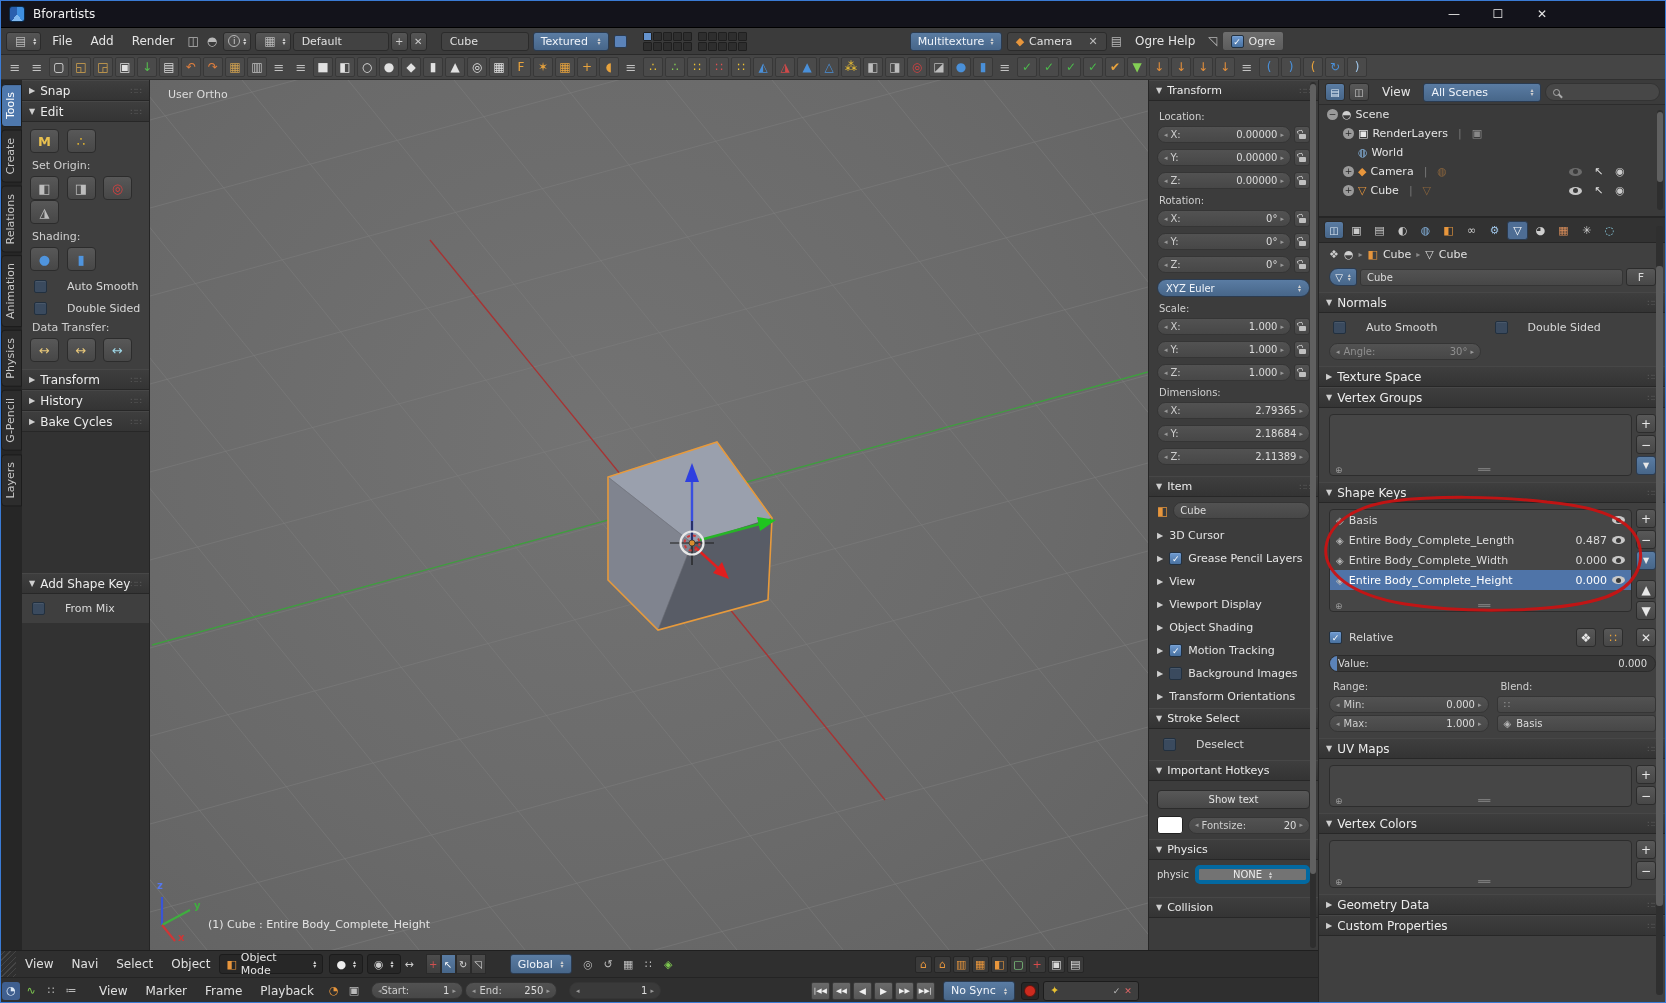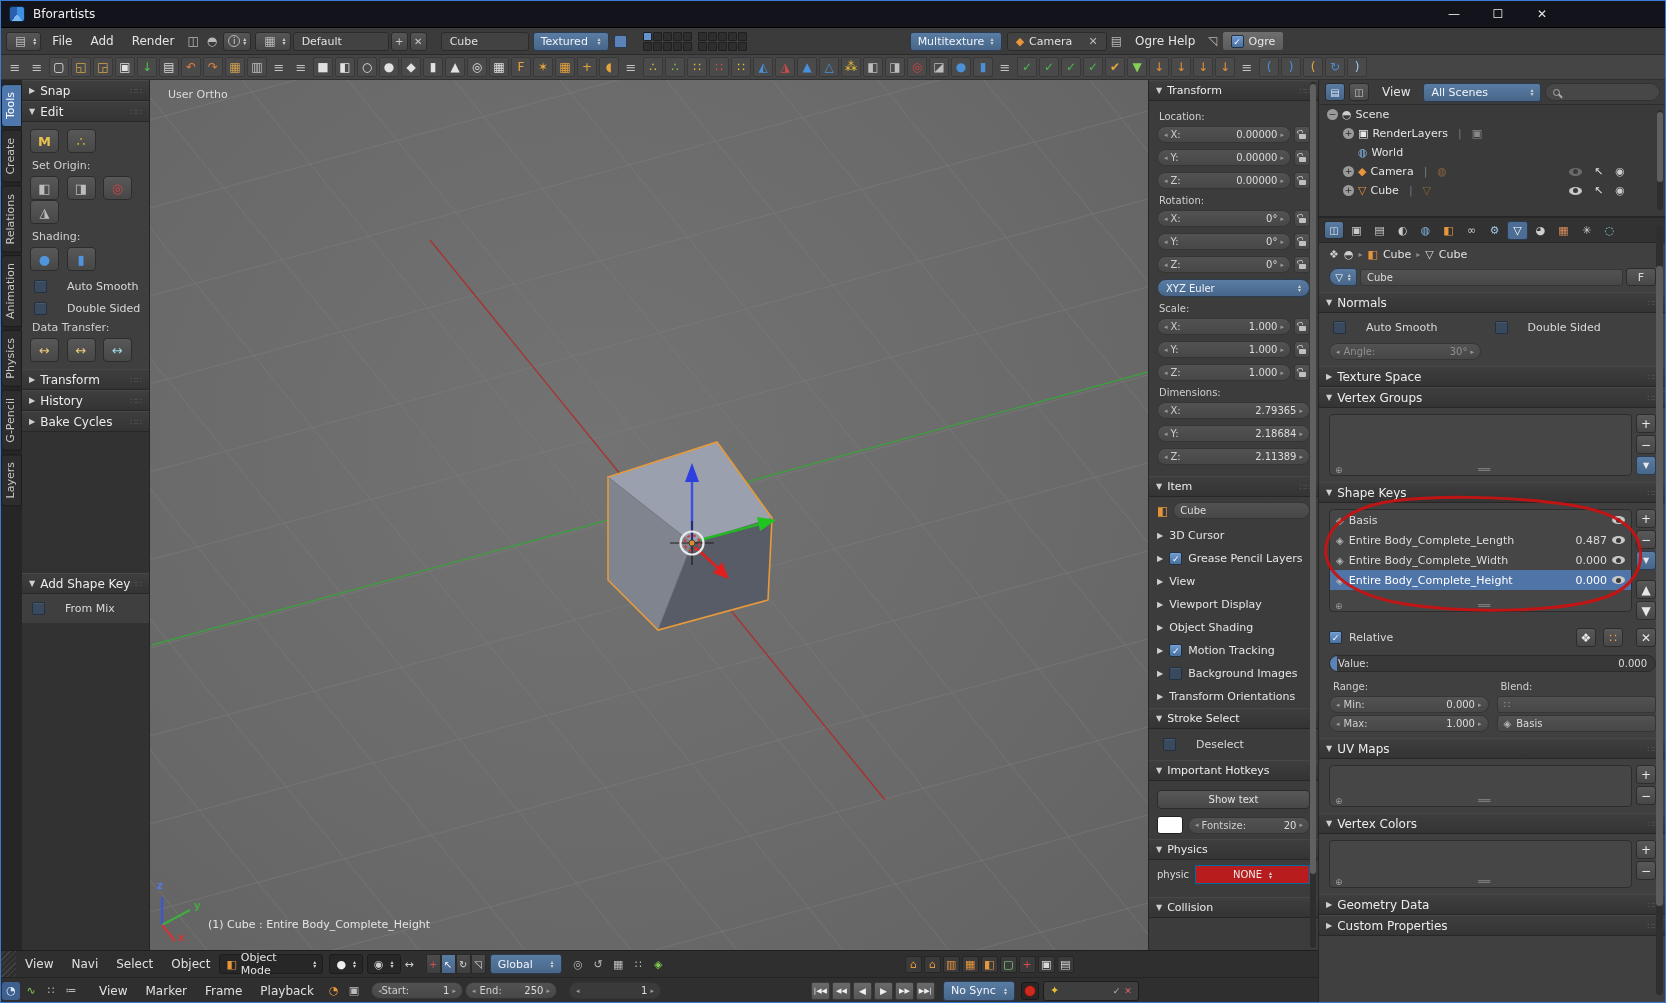--- a/index.html
+++ b/index.html
@@ -69,21 +69,21 @@
   .sfield .val{margin:0 3px}
   .lockb{width:16px;height:17px;flex:none;background:linear-gradient(#525252,#474747);border:1px solid #353535;border-radius:3px;display:flex;align-items:center;justify-content:center}
   .lockg{width:7px;height:5px;background:#c0c0c0;border-radius:1px;position:relative;margin-top:4px}
   .lockg::before{content:"";position:absolute;top:-4px;left:-2px;width:4px;height:3px;border:1px solid #c0c0c0;border-bottom:none;border-radius:2px 2px 0 0;transform:rotate(-18deg)}
   .bluefield{height:18px;border-radius:9px;background:linear-gradient(#5a7ca3,#476689);border:1px solid #2b3b50;
     display:flex;align-items:center;padding:0 8px;color:#f0f4fa;font-size:10px;margin:2px 0 6px 0}
   .crow{display:flex;align-items:center;gap:6px;height:23px;padding:0 8px;font-size:11px;color:#e4e4e4;white-space:nowrap}
   .crow .tri{font-size:8px;color:#cfcfcf}
   .nbtn{height:19px;background:linear-gradient(#585858,#474747);border:1px solid #2c2c2c;border-radius:4px;display:flex;align-items:center;justify-content:center;font-size:10px;color:#e4e4e4}
   .swatch{width:26px;height:18px;background:#fff;border:1px solid #222;border-radius:3px;flex:none}
-  .ndd{height:19px;background:#b91c1c;border:1px solid #0369a1;border-radius:0;flex:1;display:flex;align-items:center;justify-content:center;gap:4px;color:#ececec;font-size:10px}
+  .ndd{height:19px;background:#737373;border:4px solid #0369a1;border-radius:5px;flex:1;display:flex;align-items:center;justify-content:center;gap:4px;color:#ececec;font-size:10px}
   .npscroll{position:absolute;left:1310px;top:82px;width:6px;height:866px;background:#2e2e2e;border-radius:3px}
   .npscroll .thumb{position:absolute;left:0;top:2px;width:6px;height:790px;background:#606060;border-radius:3px}
   
   #outliner{left:1318px;top:80px;width:348px;height:138px;background:#3a3a3a;border-left:1px solid #252525;border-bottom:2px solid #262626;overflow:hidden}
   #outliner .ohead{height:25px;background:#3b3b3b;border-bottom:1px solid #2c2c2c;display:flex;align-items:center;padding:0 6px;gap:4px}
   .oebtn{width:20px;height:18px;border-radius:3px;background:linear-gradient(#585858,#474747);border:1px solid #2c2c2c;display:flex;align-items:center;justify-content:center;font-size:10px}
   .oebtn.cur{background:linear-gradient(#5a7ca3,#476689)}
   .search{height:18px;flex:1;border-radius:9px;background:#474747;border:1px solid #333;display:flex;align-items:center;padding:0 7px;gap:4px}
   .mag{width:7px;height:7px;border:1.5px solid #aaa;border-radius:50%;position:relative}
   .mag::after{content:"";position:absolute;width:5px;height:1.5px;background:#aaa;transform:rotate(45deg);right:-4px;bottom:-2px}
@@ -1031,21 +1031,21 @@
         <span>▾</span>
       </span>
     </span>
   <span class="hicon" style="color:#ccc">↔</span>
   <span style="display:flex;margin-left:8px">
     <span class="manipb" style="color:#d05050">+</span>
     <span class="manipb on">↖</span>
     <span class="manipb">↻</span>
     <span class="manipb">◹</span>
   </span>
-  <span class="blue-dd" style="width:72px;margin-left:4px;height:20px">
+  <span class="blue-dd" style="width:62px;margin-left:24px;height:20px">
       <span>Global</span>
       <span class="ud" style="margin-left:auto">
         <span>▴</span>
         <span>▾</span>
       </span>
     </span>
   <span id="vpicons" style="display:flex;gap:3px;margin-left:8px">
       <span class="hicon" style="color: rgb(189, 189, 189);">◎</span>
       <span class="hicon" style="color: rgb(189, 189, 189);">↺</span>
       <span class="hicon" style="color: rgb(189, 189, 189);">▦</span>

